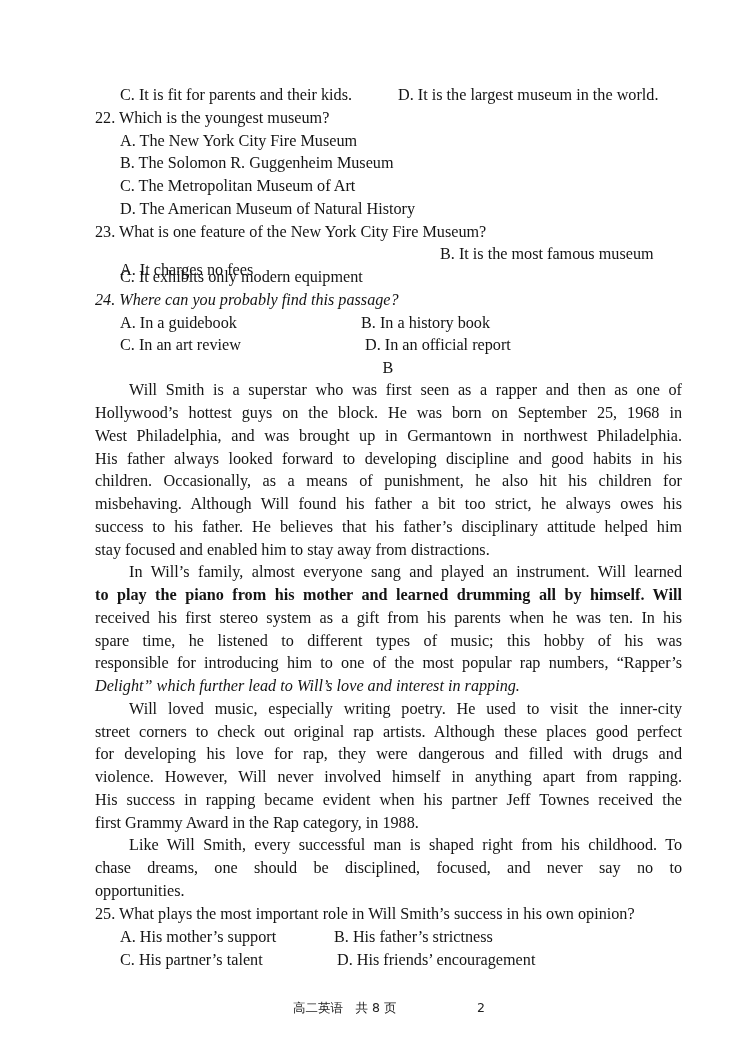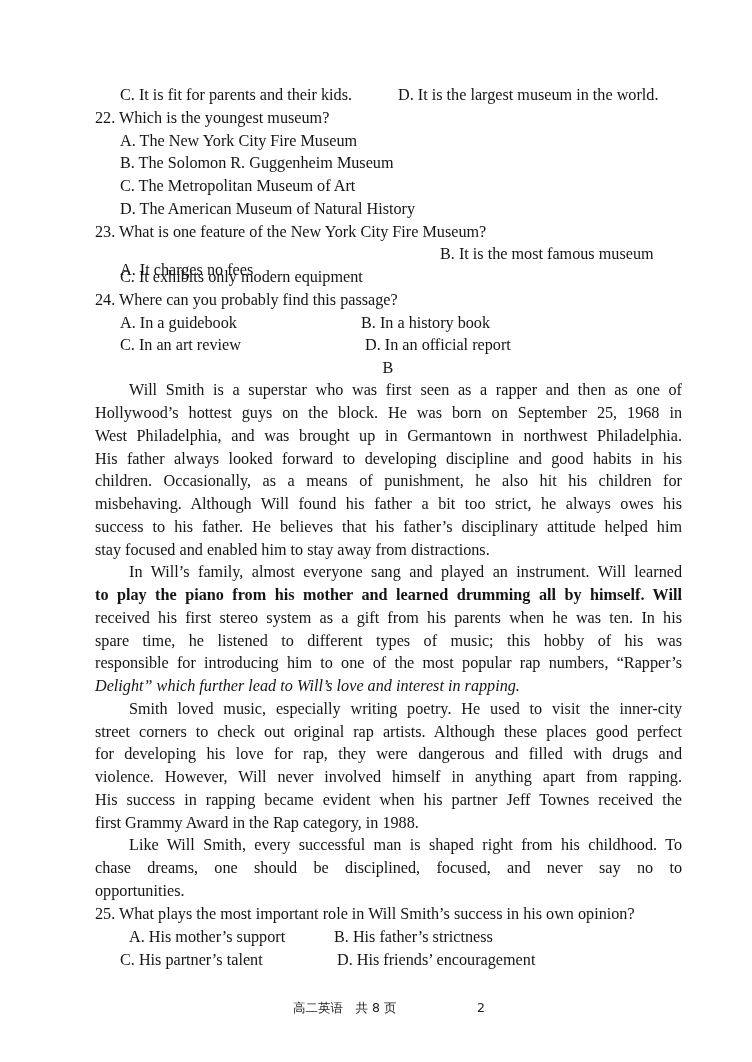--- a/index.html
+++ b/index.html
@@ -37,21 +37,21 @@
   <div class="line" style="left:108px; top:130px;">A. The New York City Fire Museum</div>
   <div class="line" style="left:108px; top:152px;">B. The Solomon R. Guggenheim Museum</div>
   <div class="line" style="left:108px; top:175px;">C. The Metropolitan Museum of Art</div>
   <div class="line" style="left:108px; top:198px;">D. The American Museum of Natural History</div>
 
   <div class="line" style="left:83px; top:221px;">23. What is one feature of the New York City Fire Museum?</div>
   <div class="line" style="left:108px; top:243px;margin-top:16px;">A. It charges no fees</div>
   <div class="line" style="left:428px; top:243px;">B. It is the most famous museum</div>
   <div class="line" style="left:108px; top:266px;">C. It exhibits only modern equipment</div>
 
-  <div class="line" style="left:83px; top:289px;">24. Where can you probably find this passage?</div>
+  <div class="line" style="left:83px; top:289px;font-style:italic;">24. Where can you probably find this passage?</div>
   <div class="line" style="left:108px; top:312px;">A. In a guidebook</div>
   <div class="line" style="left:349px; top:312px;">B. In a history book</div>
   <div class="line" style="left:108px; top:334px;">C. In an art review</div>
   <div class="line" style="left:353px; top:334px;">D. In an official report</div>
 
   <div class="center" style="top:357px;">B</div>
 
   <div>
     <div class="just" style="top:379px; left:117px; width:553px;">Will Smith is a superstar who was first seen as a rapper and then as one of</div>
     <div class="just" style="top:402px;">Hollywood’s hottest guys on the block. He was born on September 25, 1968 in</div>
@@ -66,35 +66,35 @@
   <div>
     <div class="just" style="top:561px; left:117px; width:553px;">In Will’s family, almost everyone sang and played an instrument. Will learned</div>
     <div class="just" style="top:584px;font-weight:bold;">to play the piano from his mother and learned drumming all by himself. Will</div>
     <div class="just" style="top:607px;">received his first stereo system as a gift from his parents when he was ten. In his</div>
     <div class="just" style="top:630px;">spare time, he listened to different types of music; this hobby of his was</div>
     <div class="just" style="top:652px;">responsible for introducing him to one of the most popular rap numbers, “Rapper’s</div>
     <div class="just last" style="top:675px;font-style:italic;">Delight” which further lead to Will’s love and interest in rapping.</div>
   </div>
 
   <div>
-    <div class="just" style="top:698px; left:117px; width:553px;">Smith loved music, especially writing poetry. He used to visit the inner-city</div>
+    <div class="just" style="top:698px; left:117px; width:553px;">Will loved music, especially writing poetry. He used to visit the inner-city</div>
     <div class="just" style="top:721px;">street corners to check out original rap artists. Although these places good perfect</div>
     <div class="just" style="top:743px;">for developing his love for rap, they were dangerous and filled with drugs and</div>
     <div class="just" style="top:766px;">violence. However, Will never involved himself in anything apart from rapping.</div>
     <div class="just" style="top:789px;">His success in rapping became evident when his partner Jeff Townes received the</div>
     <div class="just last" style="top:812px;">first Grammy Award in the Rap category, in 1988.</div>
   </div>
 
   <div>
     <div class="just" style="top:834px; left:117px; width:553px;">Like Will Smith, every successful man is shaped right from his childhood. To</div>
     <div class="just" style="top:857px;">chase dreams, one should be disciplined, focused, and never say no to</div>
     <div class="just last" style="top:880px;">opportunities.</div>
   </div>
 
   <div class="line" style="left:83px; top:903px;">25. What plays the most important role in Will Smith’s success in his own opinion?</div>
-  <div class="line" style="left:108px; top:926px;margin-left:9px;">A. His mother’s support</div>
+  <div class="line" style="left:108px; top:926px;">A. His mother’s support</div>
   <div class="line" style="left:322px; top:926px;">B. His father’s strictness</div>
   <div class="line" style="left:108px; top:949px;">C. His partner’s talent</div>
   <div class="line" style="left:325px; top:949px;">D. His friends’ encouragement</div>
 
   <div class="footer" style="left:281px;">高二英语　共 8 页</div>
   <div class="footer" style="left:465px;">2</div>
 </div>
 
 </body></html>

